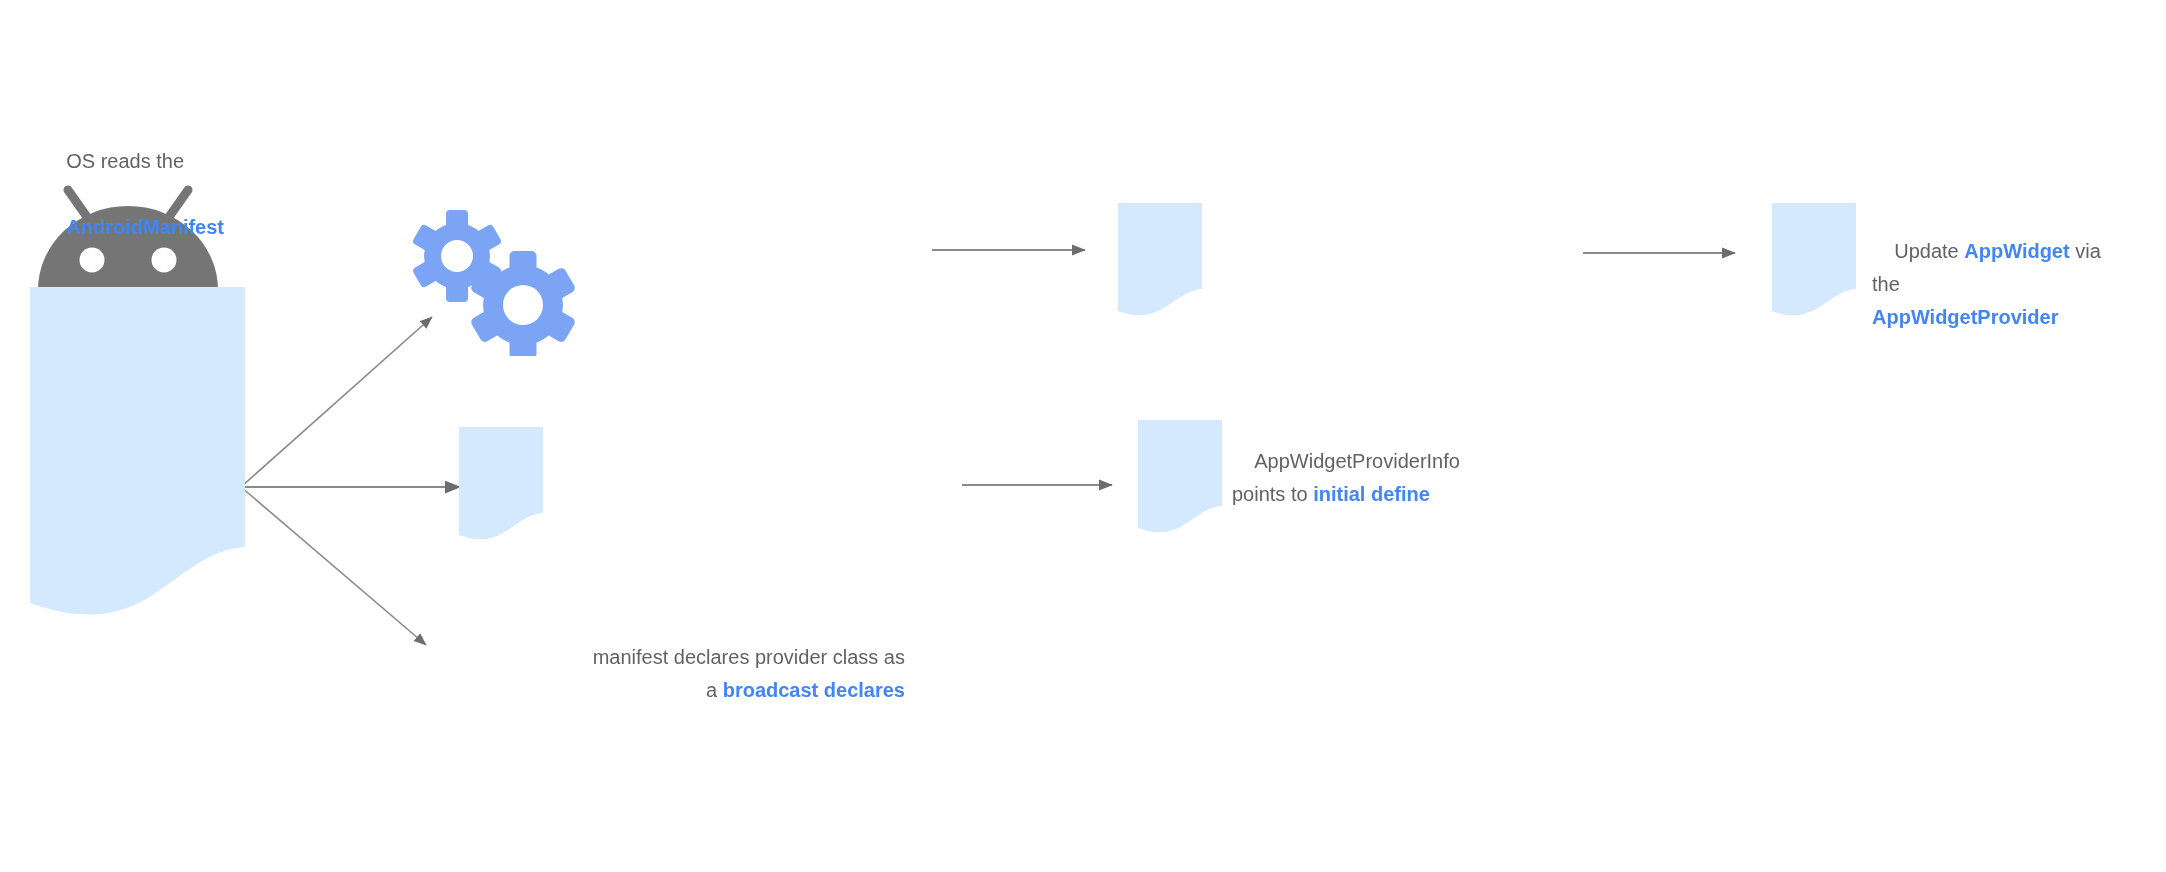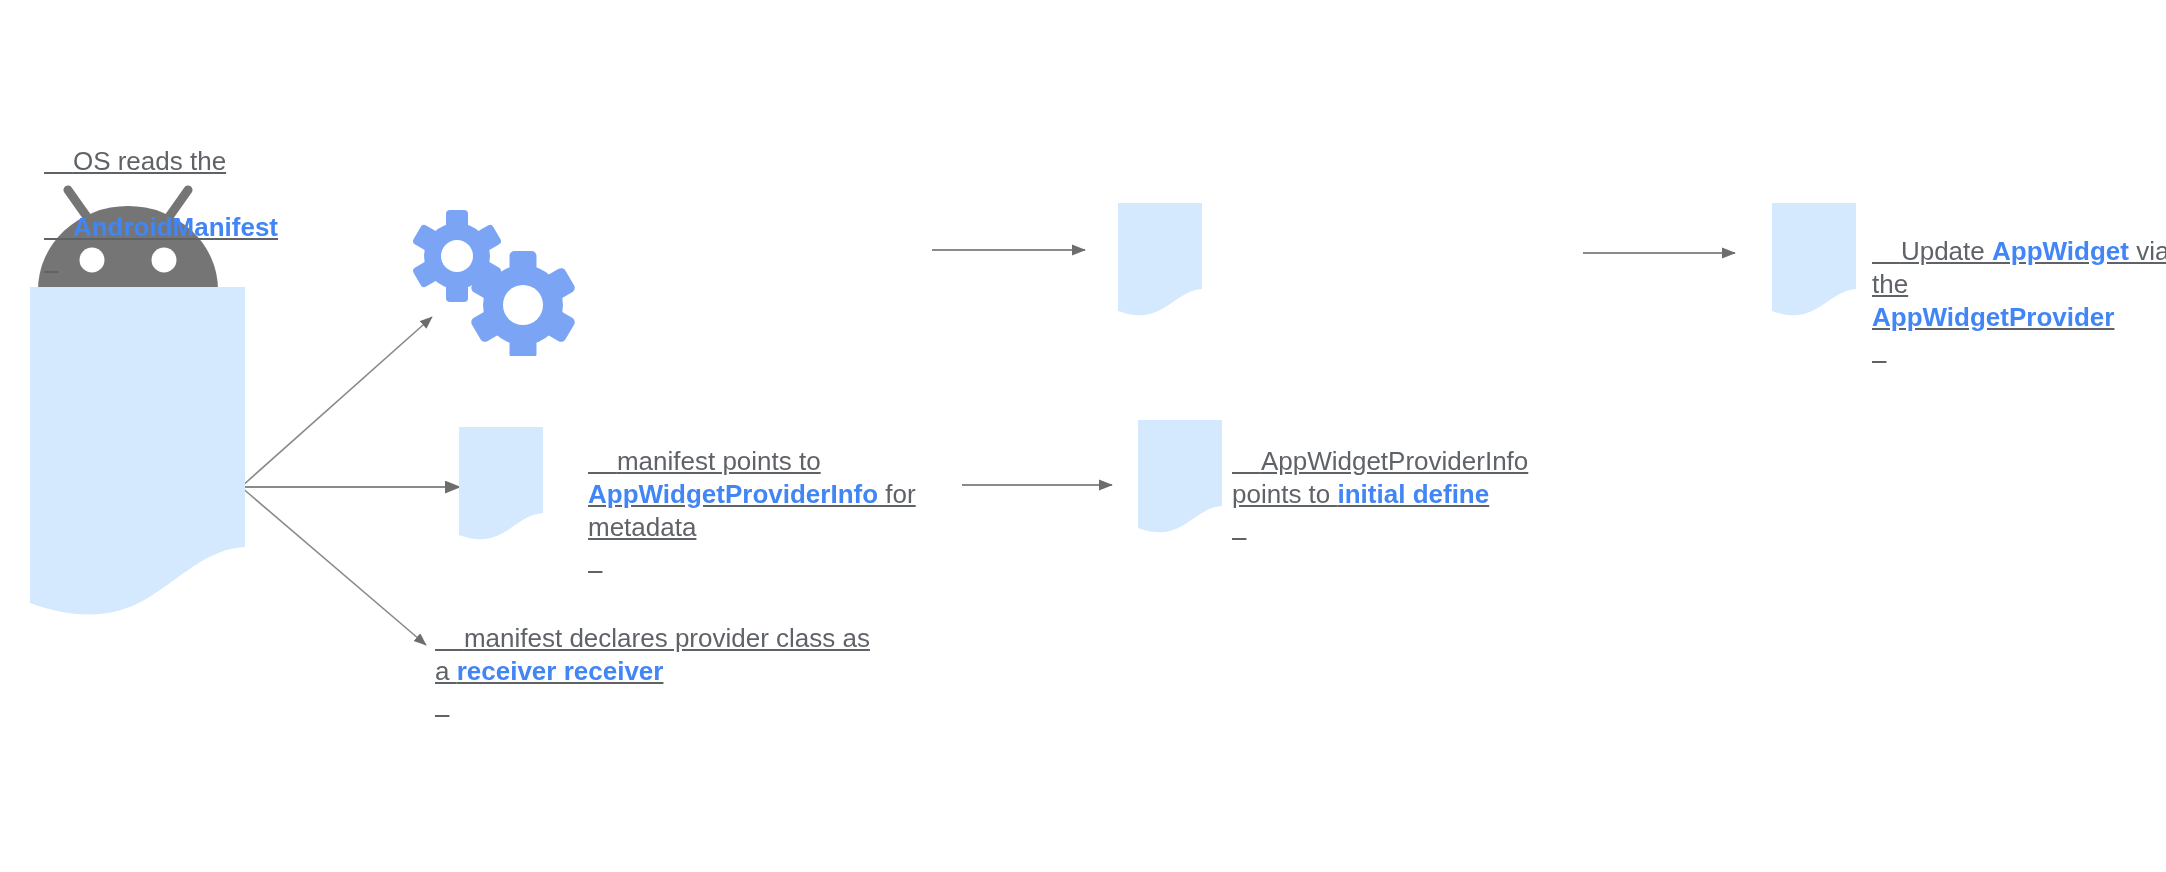--- a/index.html
+++ b/index.html
@@ -14,25 +14,24 @@
     position: relative;
     width: 2166px;
     height: 872px;
     background: #ffffff;
     overflow: hidden;
   }
 
   .txt {
     position: absolute;
     color: #5f6368;
-    font-size: 26px;
+    font-size: 20px;
     line-height: 33px;
     font-family: "Liberation Sans", sans-serif;
     white-space: pre-wrap;
-    text-decoration: underline;
   }
   .txt b, .hl {
     color: #4285f4;
     font-weight: bold;
   }
 
   .doc-svg { position: absolute; display: block; }
   .gear-svg { position: absolute; display: block; }
   .arrow-svg { position: absolute; display: block; overflow: visible; }
   .robot-svg { position: absolute; display: block; }
@@ -47,21 +46,21 @@
   
   #label-provider   { left: 588px;  top: 204px; width: 300px; }
   #label-remoteviews{ left: 1220px; top: 198px; width: 360px; }
   #label-update     { left: 1872px; top: 202px; width: 320px; }
 
   
   #label-manifest-info { left: 588px;  top: 412px; width: 380px; }
   #label-initial-layout{ left: 1232px; top: 412px; width: 320px; }
 
   
-  #label-broadcast { left: 435px; top: 589px; width: 470px; }
+  #label-broadcast { left: 435px; top: 608px; width: 470px; text-align: right; }
 </style>
 </head>
 <body>
 
 <div id="canvas">
 
   <svg class="arrow-svg" style="left:0;top:0;width:2166px;height:872px;" viewBox="0 0 2166 872">
     <defs>
       <marker id="ah" markerWidth="9" markerHeight="9" refX="7.5" refY="3.2" orient="auto" markerUnits="strokeWidth">
         <path d="M0,0 L8,3.2 L0,6.4 z" fill="#6d6d6d"></path>
@@ -147,35 +146,30 @@
 the
 </span><span class="hl">AppWidgetProvider</span>
   </div>
 
   <svg class="doc-svg" style="left:459px;top:427px;width:84px;height:115px;" viewBox="0 0 84 115">
     <path d="M0,0 L84,0 L84,86
              C68,87 58,98 44,106
              C30,114 16,114 0,108 Z" fill="#d4e9fd"></path>
   </svg>
 
-  <div class="txt" id="label-manifest-info">
-    <span>manifest points to
-</span><span class="hl">AppWidgetProviderInfo</span><span> for
-metadata</span>
-  </div>
 
   <svg class="doc-svg" style="left:1138px;top:420px;width:84px;height:115px;" viewBox="0 0 84 115">
     <path d="M0,0 L84,0 L84,86
              C68,87 58,98 44,106
              C30,114 16,114 0,108 Z" fill="#d4e9fd"></path>
   </svg>
 
   <div class="txt" id="label-initial-layout">
     <span>AppWidgetProviderInfo
 points to </span><span class="hl">initial define</span>
   </div>
 
   <div class="txt" id="label-broadcast">
     <span>manifest declares provider class as
-a </span><span class="hl">receiver receiver</span>
+a </span><span class="hl">broadcast declares</span>
   </div>
 
 </div>
 
 </body></html>

